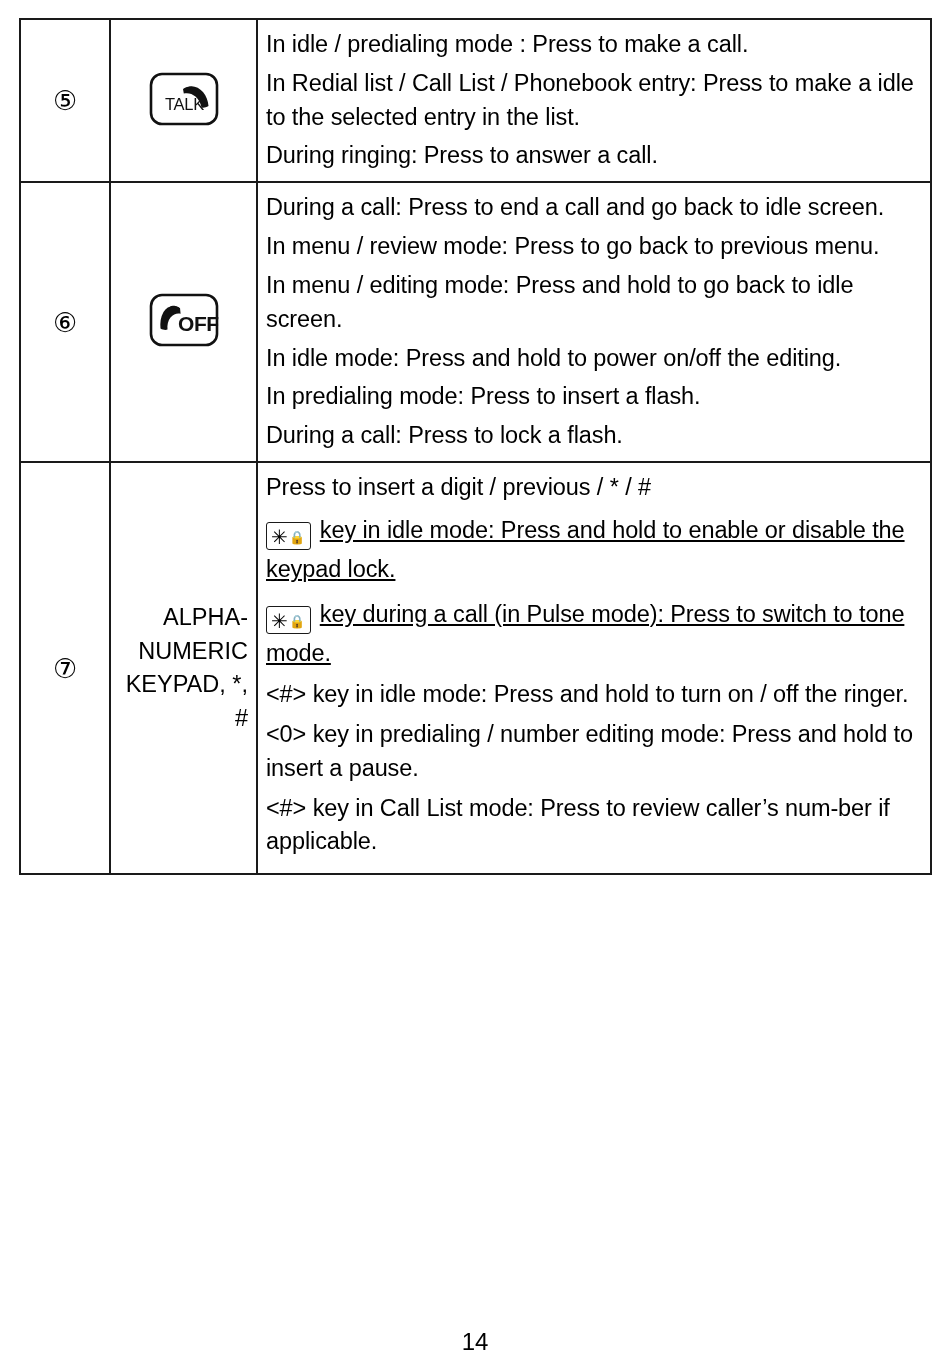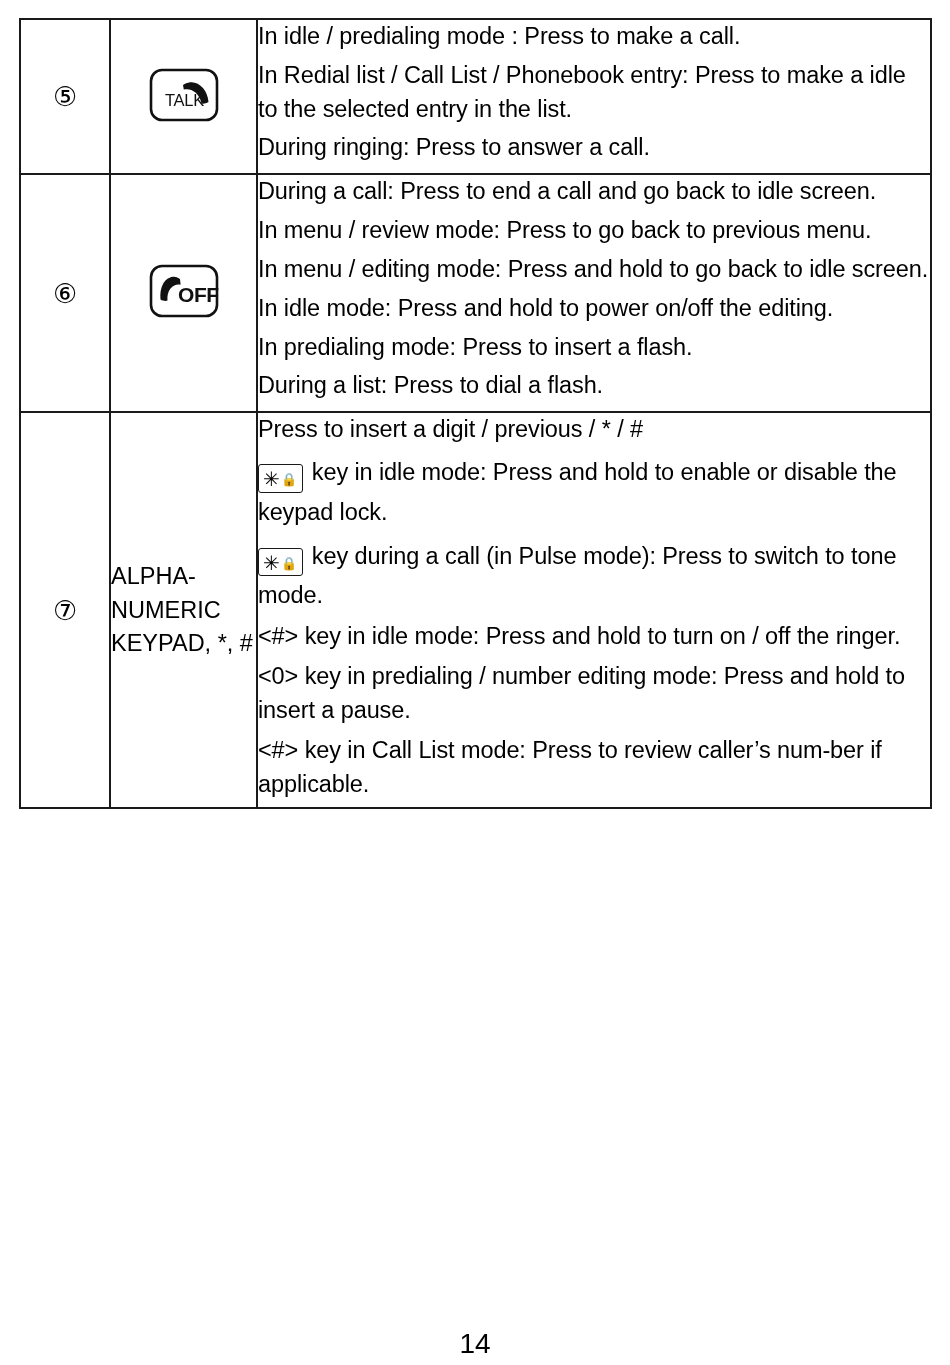--- a/index.html
+++ b/index.html
@@ -26,21 +26,21 @@
   table.keys-table {
     position: absolute;
     left: 19px;
     top: 18px;
     width: 913px;
     border-collapse: collapse;
     table-layout: fixed;
   }
   table.keys-table td {
     border: 2.2px solid #1a1a1a;
-    padding: 0;
+    padding: 8px;
     vertical-align: middle;
   }
 
   .col-num   { width: 90px;  }
   .col-icon  { width: 147px; }
   .col-desc  { width: 674px; }
 
   .cell-num {
     text-align: center;
     font-size: 27px;
@@ -61,29 +61,29 @@
     margin: 0;
     padding: 0;
     list-style: none;
   }
   .desc-list li {
     font-size: 23.5px;
     line-height: 1.44;
     margin: 0 0 5px 0;
     letter-spacing: -0.1px;
   }
-  .desc-list li:last-child { margin-bottom: 8px; }
+  .desc-list li:last-child { margin-bottom: 0; }
 
   
   .desc-list.keypad li { margin-bottom: 6px; }
-  .desc-list.keypad li.has-key { line-height: 1.62; }
+  .desc-list.keypad li.has-key { line-height: 1.62; text-decoration: underline; }
 
   
   .keypad-label {
-    text-align: left;
+    text-align: right;
     font-size: 23.5px;
     line-height: 1.42;
     padding: 4px 2px;
   }
 
   
   .btn-icon {
     display: inline-block;
     line-height: 0;
   }
@@ -112,21 +112,21 @@
     margin-left: 2px;
     vertical-align: 1px;
   }
 
   .page-number {
     position: absolute;
     left: 0;
     top: 1330px;
     width: 950px;
     text-align: center;
-    font-size: 28px;
+    font-size: 24px;
     line-height: 1;
   }
 </style>
 </head>
 <body>
 
 <div class="page">
 
   <table class="keys-table">
     <colgroup>
@@ -180,21 +180,21 @@
             </svg>
           </span>
         </td>
         <td class="cell-desc">
           <ul class="desc-list">
             <li>During a call: Press to end a call and go back to idle screen.</li>
             <li>In menu / review mode: Press to go back to previous menu.</li>
             <li>In menu / editing mode: Press and hold to go back to idle screen.</li>
             <li>In idle mode: Press and hold to power on/off the editing.</li>
             <li>In predialing mode: Press to insert a flash.</li>
-            <li>During a list: Press to dial a flash.</li>
+            <li>During a call: Press to lock a flash.</li>
           </ul>
         </td>
       </tr>
 
       <tr>
         <td class="cell-num">
           <span>⑦</span>
         </td>
         <td class="keypad-label">ALPHA-NUMERIC KEYPAD, *, #</td>
         <td class="cell-desc">

